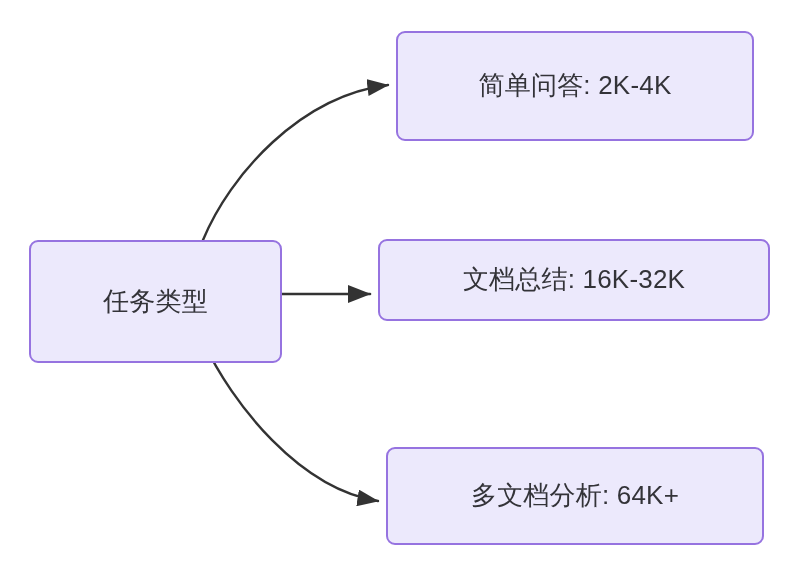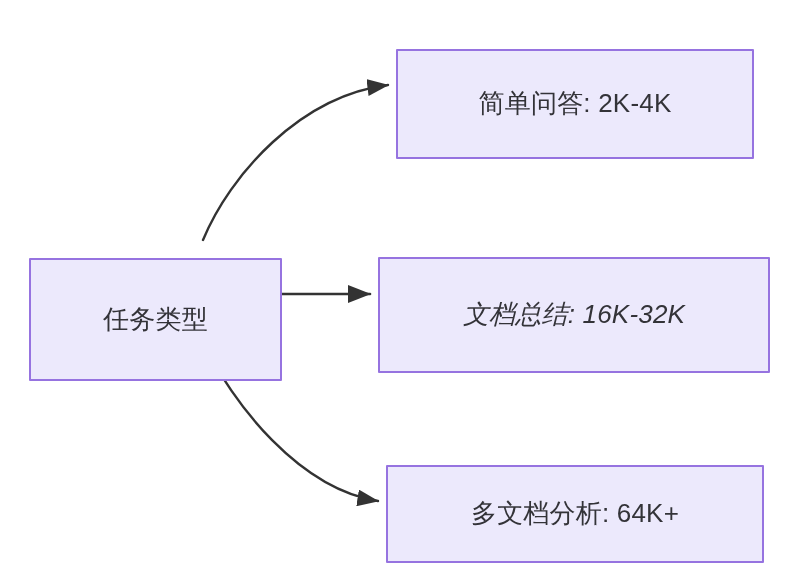--- a/index.html
+++ b/index.html
@@ -23,40 +23,39 @@
     left: 0;
     top: 0;
     width: 787px;
     height: 572px;
   }
   .node {
     position: absolute;
     box-sizing: border-box;
     background: #ece9fc;
     border: 2px solid #9673e0;
-    border-radius: 1px;
+    border-radius: 9px;
     display: flex;
     align-items: center;
     justify-content: center;
     z-index: 2;
-    margin-top: 18px;
   }
   .node-label {
     color: #333338;
     font-size: 26px;
     font-weight: 400;
     line-height: 1.2;
     letter-spacing: 0.2px;
     white-space: nowrap;
     text-align: center;
   }
   
   #node-source  { left: 29px;  top: 240px; width: 253px; height: 123px; }
   #node-simple  { left: 396px; top: 31px;  width: 358px; height: 110px; }
-  #node-doc     { left: 378px; top: 239px; width: 392px; height: 116px; font-style: italic; }
+  #node-doc     { left: 378px; top: 239px; width: 392px; height: 82px; }
   #node-multi   { left: 386px; top: 447px; width: 378px; height: 98px; }
 </style>
 </head>
 <body>
 
 <div id="canvas">
 
   <svg id="edge-layer" viewBox="0 0 787 572" xmlns="http://www.w3.org/2000/svg">
     <defs>
       <marker id="arrowhead" markerWidth="9" markerHeight="7" refX="8.6" refY="3.5" orient="auto" markerUnits="strokeWidth">

